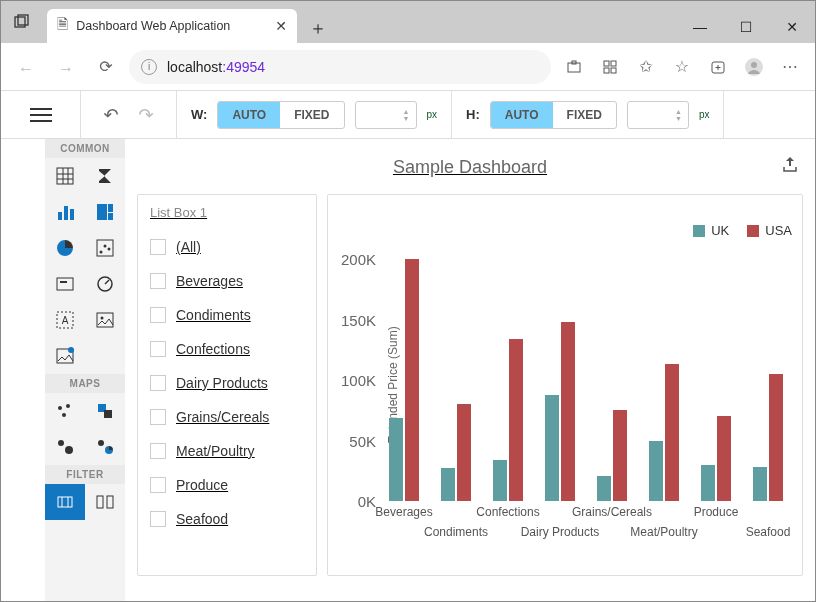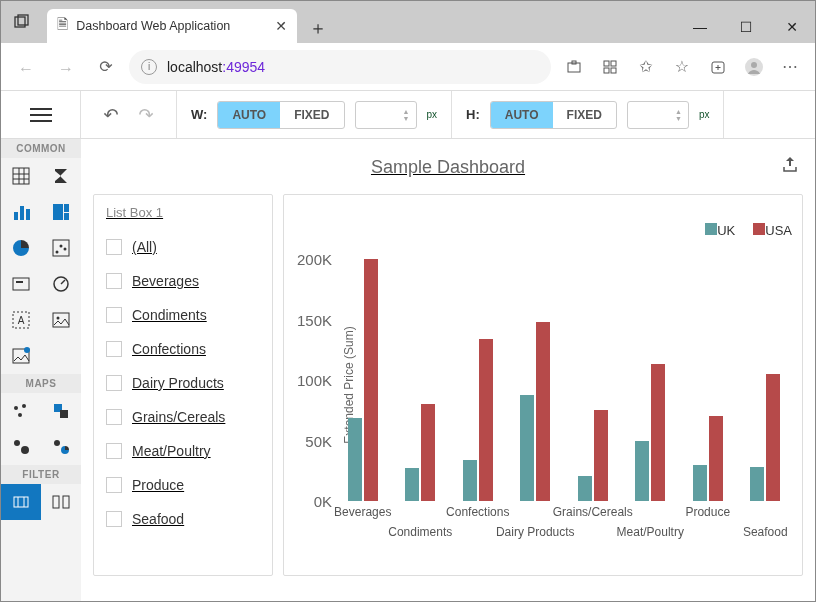--- a/index.html
+++ b/index.html
@@ -28,39 +28,39 @@
 .burger span{height:2px;background:#333;}
 .tb-undo{width:96px;display:flex;align-items:center;justify-content:center;gap:20px;border-right:1px solid #e0e0e0;}
 .tb-size{display:flex;align-items:center;gap:10px;padding:0 14px;border-right:1px solid #e0e0e0;}
 .tb-size .lbl{font-size:13px;font-weight:bold;color:#333;}
 .segbtn{display:flex;border:1px solid #ccc;border-radius:3px;overflow:hidden;height:28px;}
 .segbtn div{padding:0 14px;display:flex;align-items:center;font-size:12px;font-weight:bold;color:#555;}
 .segbtn .active{background:#7dd3fc;}
 .spin{width:62px;height:28px;border:1px solid #ccc;border-radius:3px;display:flex;align-items:center;justify-content:flex-end;padding-right:6px;}
 .spin .arrows{display:flex;flex-direction:column;font-size:7px;line-height:7px;color:#aaa;}
 .unit{font-size:10px;color:#14532d;}
-.workspace{display:flex;height:calc(100% - 138px);}
+.workspace{display:flex;height:calc(100% - 138px);padding-left:44px;}
 .sidebar{width:80px;background:#f3f3f3;display:flex;flex-direction:column;}
 .sb-head{font-size:10px;font-weight:bold;color:#888;text-align:center;padding:4px 0;background:#eaeaea;letter-spacing:0.5px;}
 .sb-grid{display:grid;grid-template-columns:1fr 1fr;}
 .sb-cell{height:36px;display:flex;align-items:center;justify-content:center;}
 .sb-cell svg{width:20px;height:20px;}
 .viewer{background:#1277c0;color:#fff;font-size:12px;font-weight:bold;text-align:center;padding:14px 0;margin-top:auto;}
 .canvas{flex:1;background:#fff;padding:12px;position:relative;text-decoration:underline;}
 .dash-title{text-align:center;font-size:18px;color:#666;margin:6px 0 16px;}
 .share-ic{position:absolute;top:16px;right:16px;color:#555;}
 .panels{display:flex;gap:10px;height:calc(100% - 56px);}
 .panel{border:1px solid #ddd;border-radius:2px;padding:10px 12px;}
 .panel-title{font-size:13px;color:#888;margin-bottom:10px;}
 .listbox{width:180px;}
 .lb-item{display:flex;align-items:center;gap:10px;padding:9px 0;font-size:14px;color:#333;}
 .lb-item .chk{width:16px;height:16px;border:1px solid #ccc;}
 .chartbox{flex:1;position:relative;}
 .legend{position:absolute;top:28px;right:10px;display:flex;gap:18px;font-size:13px;color:#333;}
-.legend span{display:flex;gap:0;}
+.legend span{display:flex;align-items:center;gap:6px;}
 .legend i{width:12px;height:12px;display:inline-block;}
 .chart-area{position:absolute;left:50px;right:8px;top:64px;bottom:74px;}
 .ylabel{position:absolute;left:6px;top:50%;transform:translateY(-50%) rotate(-90deg);transform-origin:center;font-size:12px;color:#666;white-space:nowrap;}
 .yaxis{position:absolute;left:18px;top:64px;bottom:74px;width:30px;}
 .ytick{position:absolute;right:0;font-size:15px;color:#666;transform:translateY(50%);}
 .bars{position:absolute;inset:0;display:flex;align-items:flex-end;}
 .bgroup{flex:1;display:flex;align-items:flex-end;justify-content:center;gap:2px;height:100%;}
 .bar{width:14px;}
 .bar.uk{background:#5f9ea0;}
 .bar.usa{background:#b64a4a;}

